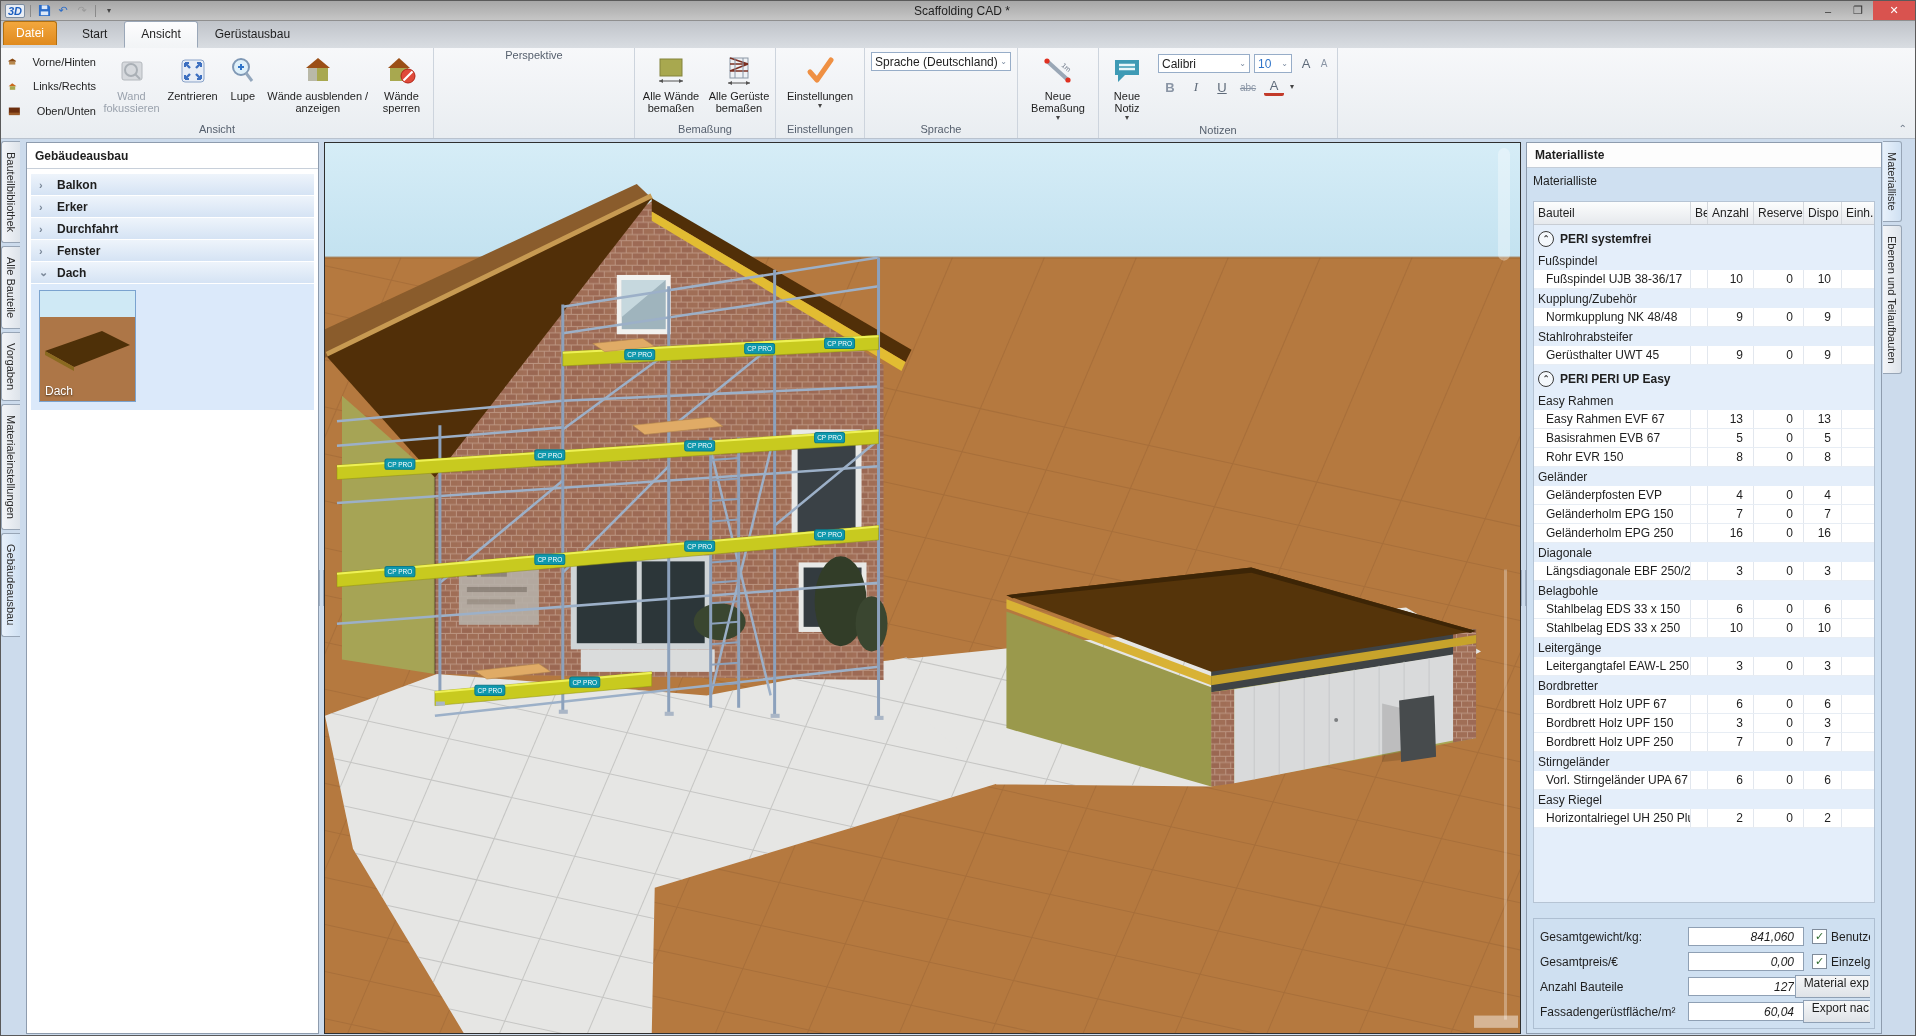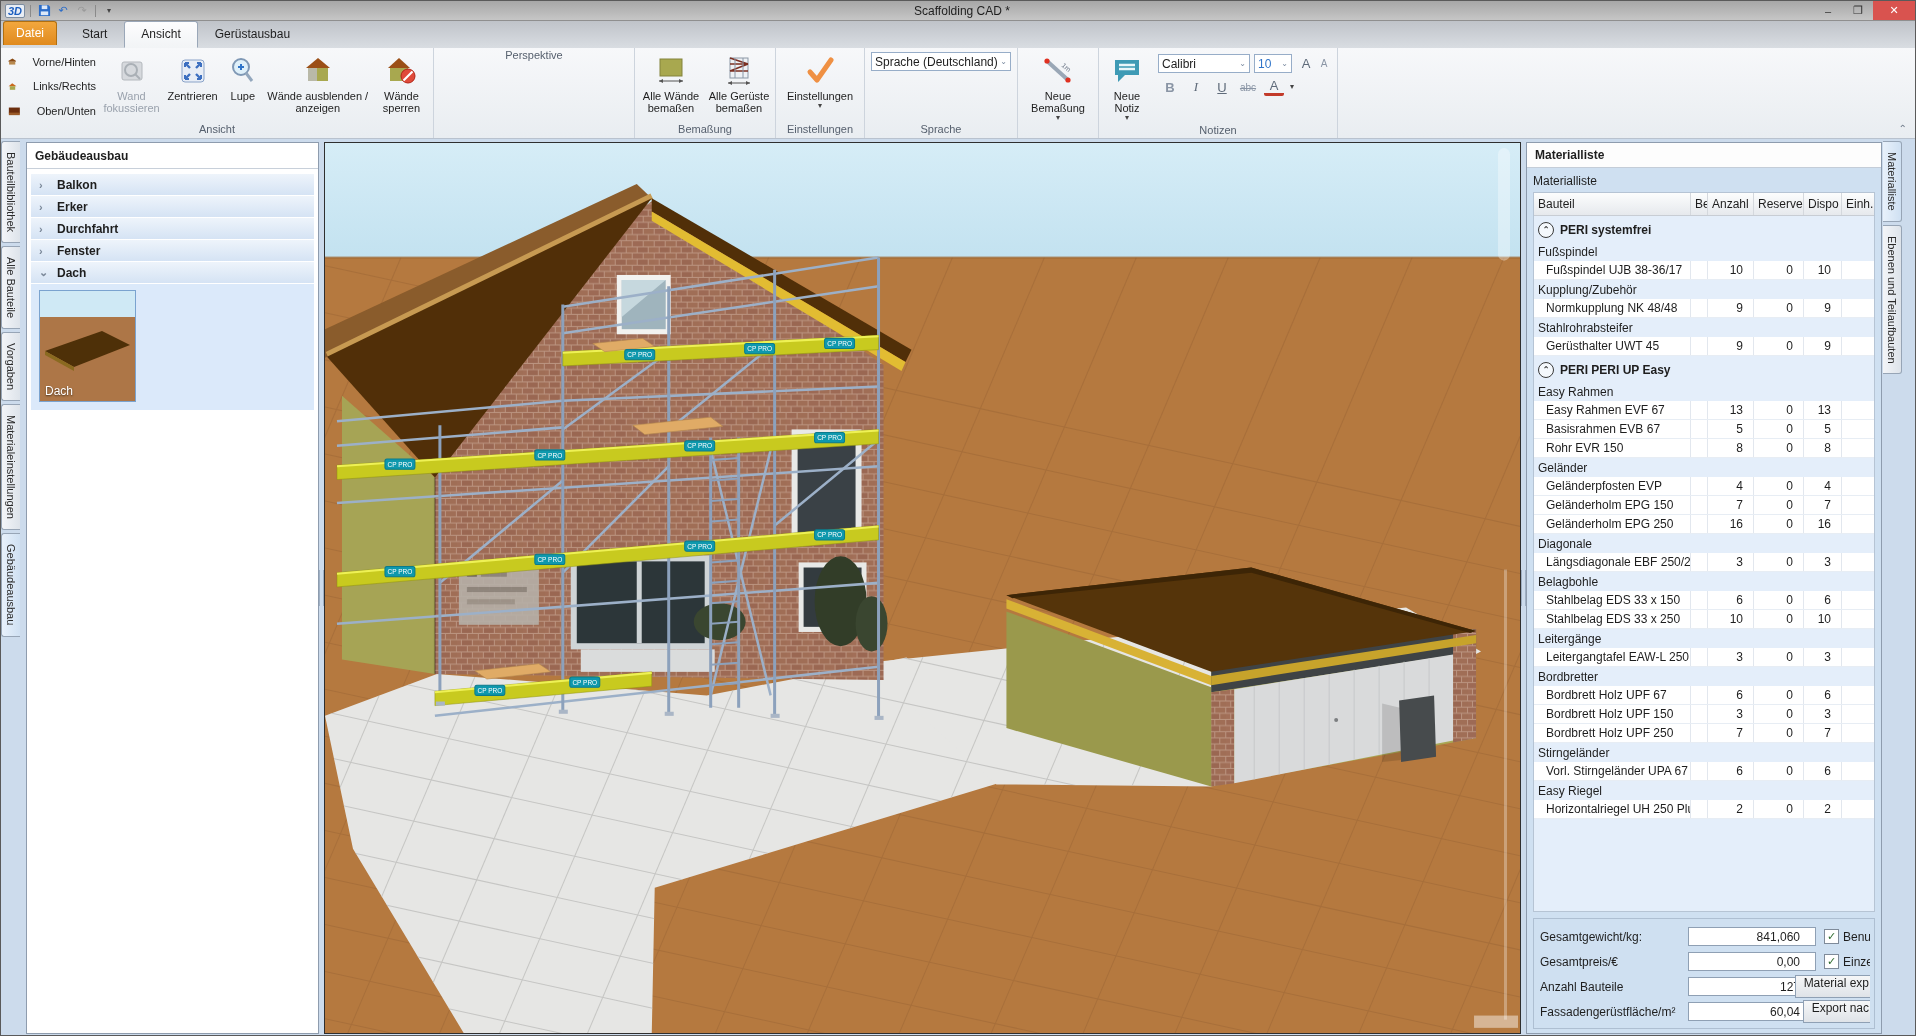--- a/index.html
+++ b/index.html
@@ -71,38 +71,38 @@
   .splitter .grip{width:3px;height:36px;border-left:1px solid #9fb0c4;border-right:1px solid #9fb0c4;}
   
   .viewport{flex:1;margin:3px 0;border:1px solid #2f2f2f;position:relative;overflow:hidden;background:#c9e6f3;}
   .viewport svg{display:block;}
   
   .right-panel{width:356px;margin:3px 0;background:#cfe0f1;border:1px solid #8e9cae;display:flex;
                flex-direction:column;box-sizing:border-box;}
   .rp-header{height:24px;background:#fdfdfd;border-bottom:1px solid #c4cdd8;display:flex;align-items:center;
              padding-left:8px;font-size:12px;font-weight:bold;color:#1e1e1e;}
   .rp-subtitle{font-size:12px;color:#1e1e1e;padding:6px 0 4px 6px;}
-  .mtable{margin:0 6px;background:#e4eefa;border:1px solid #b6c4d4;flex:1;overflow:hidden;display:flex;
+  .mtable{margin:9px 6px;background:#e4eefa;border:1px solid #b6c4d4;flex:1;overflow:hidden;display:flex;
           flex-direction:column;font-size:12px;}
   .mhead{display:flex;background:linear-gradient(#fcfdfd,#e6e9ed);border-bottom:1px solid #c8cdd4;color:#1e1e1e;}
   .mhead .hc{padding:4px 4px;border-right:1px solid #d4d8dd;overflow:hidden;white-space:nowrap;box-sizing:border-box;}
   .c-name{flex:1;}.c-be{width:17px;}.c-anz{width:46px;}.c-res{width:50px;}.c-dis{width:38px;}.c-ein{width:32px;border-right:none !important;}
   .ml-group{display:flex;align-items:center;gap:6px;padding:6px 4px 4px 4px;font-weight:bold;font-size:12px;color:#1e1e1e;}
   .gchev{width:14px;height:14px;border:1px solid #3a3a3a;border-radius:50%;font-size:8px;line-height:13px;
          text-align:center;color:#3a3a3a;background:#f4f8fc;}
   .ml-section{padding:3px 4px 2px 4px;color:#1e1e1e;}
   .ml-row{display:flex;background:#fff;border-bottom:1px solid #e7edf4;color:#1e1e1e;}
   .ml-row .rc{padding:2px 4px;border-right:1px solid #e2e7ee;overflow:hidden;white-space:nowrap;box-sizing:border-box;}
   .ml-row .num{text-align:right;padding-right:10px;}
   .ml-row .rc.c-name{padding-left:12px;}
   .sumbox{margin:6px 6px 4px 6px;border:1px solid #aebfd2;background:#cfe0f1;padding:5px 4px 4px 6px;}
   .sumrow{display:flex;align-items:center;height:25px;position:relative;overflow:hidden;}
   .sumlabel{width:148px;font-size:12px;color:#1e1e1e;overflow:hidden;white-space:nowrap;}
   .suminput{width:96px;height:17px;border:1px solid #8fa0b4;background:#fff;font-size:12px;text-align:right;
-            padding:0 15px;font-family:"Liberation Sans",sans-serif;color:#1e1e1e;}
+            padding:0 9px;font-family:"Liberation Sans",sans-serif;color:#1e1e1e;font-style:italic;}
   .chk{width:13px;height:13px;border:1px solid #7f8b9a;background:#fff;margin:0 4px 0 8px;font-size:11px;
        line-height:12px;text-align:center;color:#2d6b2d;flex:none;}
   .chklabel{font-size:12px;color:#1e1e1e;white-space:nowrap;overflow:hidden;flex:1;}
   .sumbtn{position:absolute;right:-8px;top:1px;height:21px;padding:0 8px;font-size:12px;color:#1e1e1e;
           background:linear-gradient(#f6f7f8,#dfe3e8);border:1px solid #8fa0b4;white-space:nowrap;}
 </style>
 </head>
 <body>
 
 <div class="titlebar">

